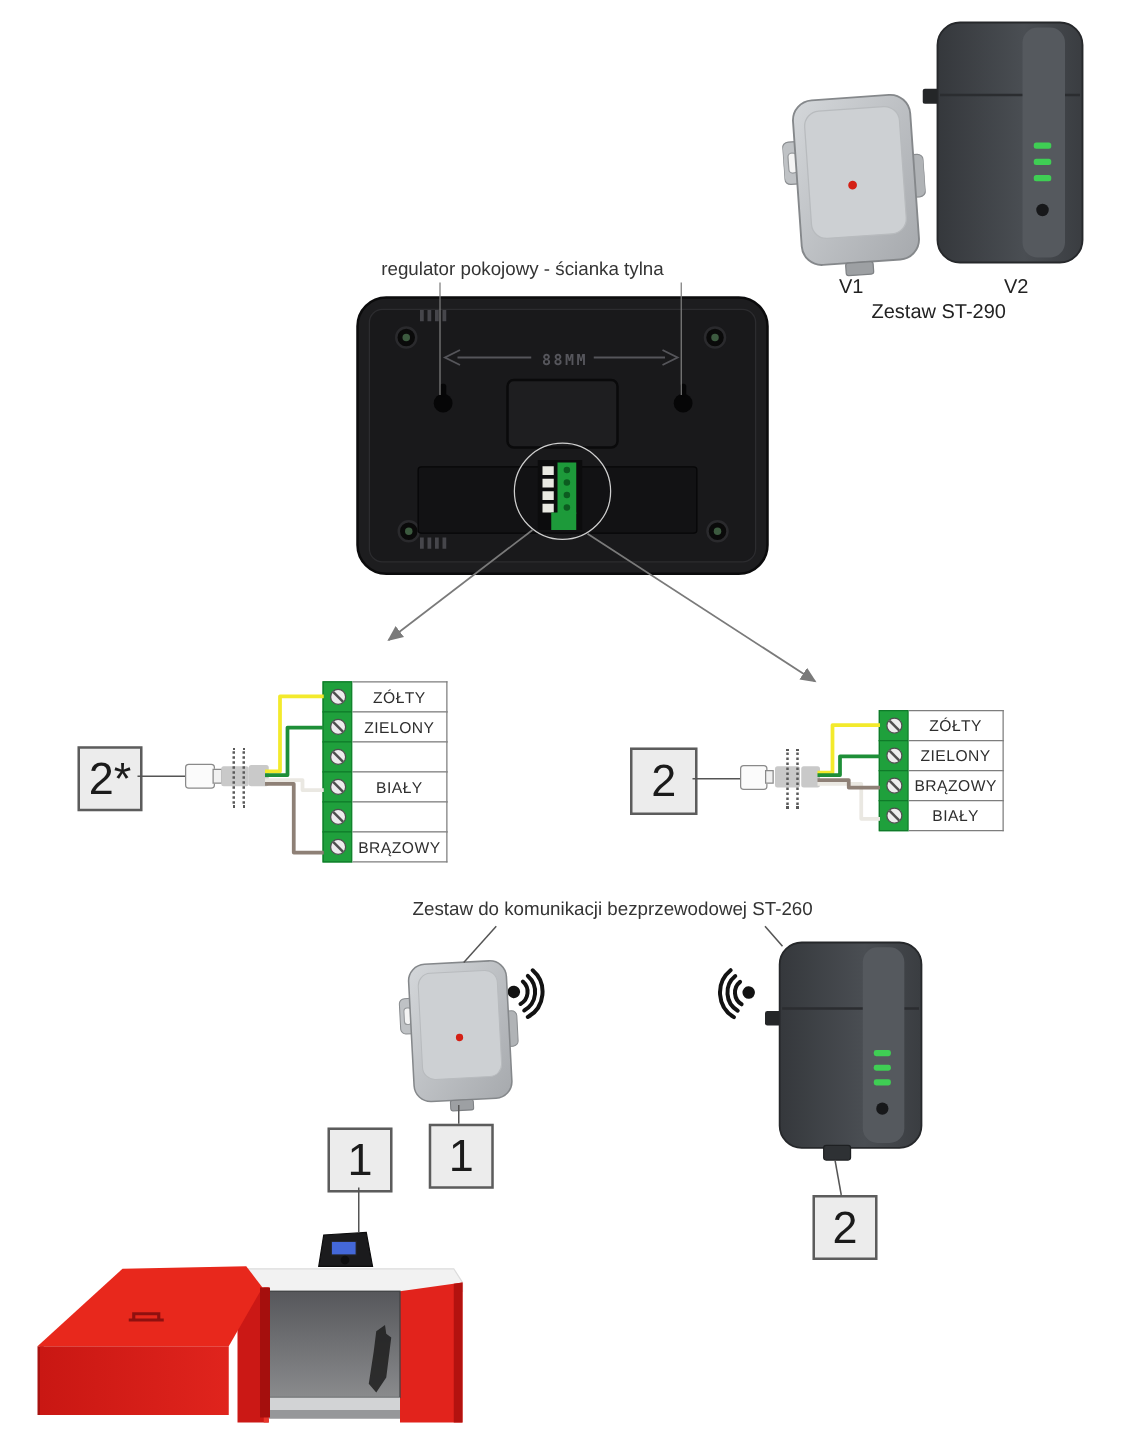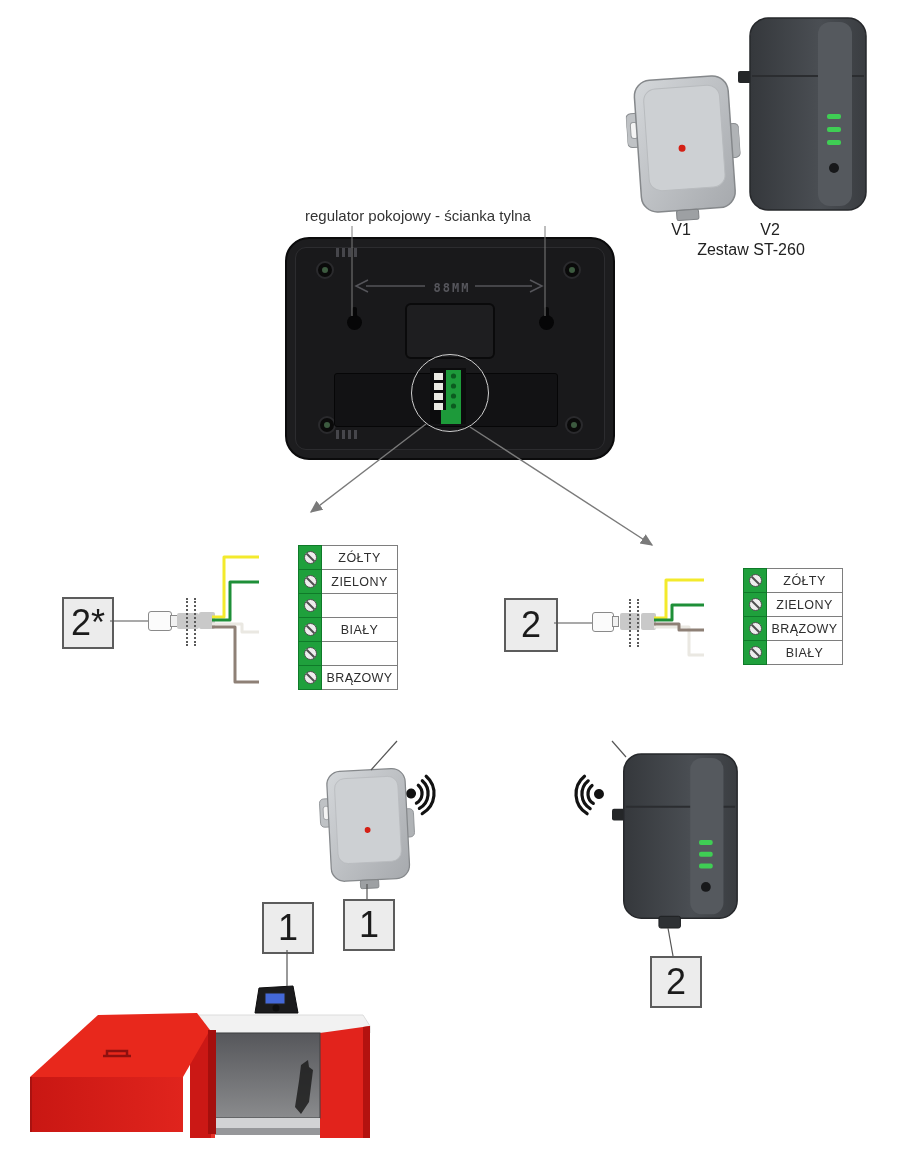--- a/index.html
+++ b/index.html
@@ -30,21 +30,21 @@
   .recess2{position:absolute;left:47px;top:134px;width:222px;height:52px;border-radius:3px;
            background:#121214;border:1px solid #060607;}
   .dim-text{position:absolute;left:135px;top:42px;width:60px;text-align:center;
             font-family:"DejaVu Sans Mono", monospace;font-weight:bold;font-size:12px;
             letter-spacing:2px;color:#56565c;}
   .spy-circle{position:absolute;left:124px;top:115px;width:76px;height:76px;border-radius:50%;
               border:1.5px solid #cfcfcf;}
 
   
   .tblock{position:absolute;display:flex;flex-direction:column;}
-  .trow{display:flex;height:25px;box-sizing:border-box;margin-left:40px;}
+  .trow{display:flex;height:25px;box-sizing:border-box;}
   .trow + .trow{margin-top:-1px;}
   .tcell-green{width:24px;background:#1fa03c;border:1px solid #0f7a29;box-sizing:border-box;
                display:flex;align-items:center;justify-content:center;}
   .tcell-label{width:76px;background:#fff;border:1px solid #7e7e7e;border-left:none;box-sizing:border-box;
                display:flex;align-items:center;justify-content:center;font-size:12.5px;color:#2e2e2e;
                letter-spacing:.4px;white-space:nowrap;}
   .screw{position:relative;width:13px;height:13px;border-radius:50%;background:#ededed;border:1px solid #4f4f4f;box-sizing:border-box;overflow:hidden;}
   .screw::after{content:"";position:absolute;left:-2px;top:4.5px;width:16px;height:2px;background:#4f4f4f;transform:rotate(45deg);}
 
   
@@ -93,22 +93,22 @@
       <path d="M14,62 h112" stroke="#2b2d30" stroke-width="2" fill="none"></path>
       <rect x="80" y="8" width="34" height="184" rx="12" fill="#55595e"></rect>
       <rect x="89" y="100" width="14" height="5" rx="2" fill="#3fce54"></rect>
       <rect x="89" y="113" width="14" height="5" rx="2" fill="#3fce54"></rect>
       <rect x="89" y="126" width="14" height="5" rx="2" fill="#3fce54"></rect>
       <circle cx="96" cy="154" r="5" fill="#17181a"></circle>
     </svg>
   </div>
 
   <div class="abs small-label" style="left:651px;top:221px;width:60px">V1</div>
-  <div class="abs small-label" style="left:740px;top:221px;width:60px">V2</div>
-  <div class="abs small-label" style="left:651px;top:241px;width:200px">Zestaw ST-260</div>
+  <div class="abs small-label" style="left:783px;top:221px;width:60px">V2</div>
+  <div class="abs small-label" style="left:651px;top:241px;width:200px">Zestaw ST-290</div>
 
   <div class="abs caption" style="left:305px;top:207px;width:300px">regulator pokojowy - ścianka tylna</div>
 
   <div class="panel">
     <div class="panel-inner"></div>
     <div class="pscrew" style="left:29px;top:22px"></div>
     <div class="pscrew" style="left:276px;top:22px"></div>
     <div class="pscrew" style="left:31px;top:177px"></div>
     <div class="pscrew" style="left:278px;top:177px"></div>
     <div class="keyhole" style="left:60px;top:76px"></div>
@@ -222,20 +222,21 @@
       <div class="tcell-label">BRĄZOWY</div>
     </div>
     <div class="trow">
       <div class="tcell-green">
           <span class="screw"></span>
         </div>
       <div class="tcell-label">BIAŁY</div>
     </div>
   </div>
 
+  <div class="abs caption" style="left:330px;top:719px;width:360px">Zestaw do komunikacji bezprzewodowej ST-260</div>
 
   <div class="abs" style="left:315px;top:765px;width:105px;height:125px;transform:rotate(-3deg);z-index:1">
     <svg width="105" height="125" viewBox="0 0 112 150">
       <rect x="0" y="38" width="16" height="34" rx="5" fill="#bfc2c5" stroke="#8a8d90"></rect>
       <rect x="4" y="47" width="7" height="16" rx="3" fill="#f4f4f4" stroke="#979a9d"></rect>
       <rect x="96" y="55" width="16" height="34" rx="5" fill="#b0b3b6" stroke="#8a8d90"></rect>
       <rect x="10" y="6" width="94" height="132" rx="16" fill="url(#v1g)" stroke="#85888b" stroke-width="1.5"></rect>
       <rect x="19" y="15" width="76" height="102" rx="12" fill="#cdd0d3" stroke="#b8bbbe"></rect>
       <circle cx="56" cy="78" r="3.5" fill="#d42015"></circle>
       <rect x="44" y="138" width="22" height="10" rx="2" fill="#9da0a3" stroke="#7e8184"></rect>

